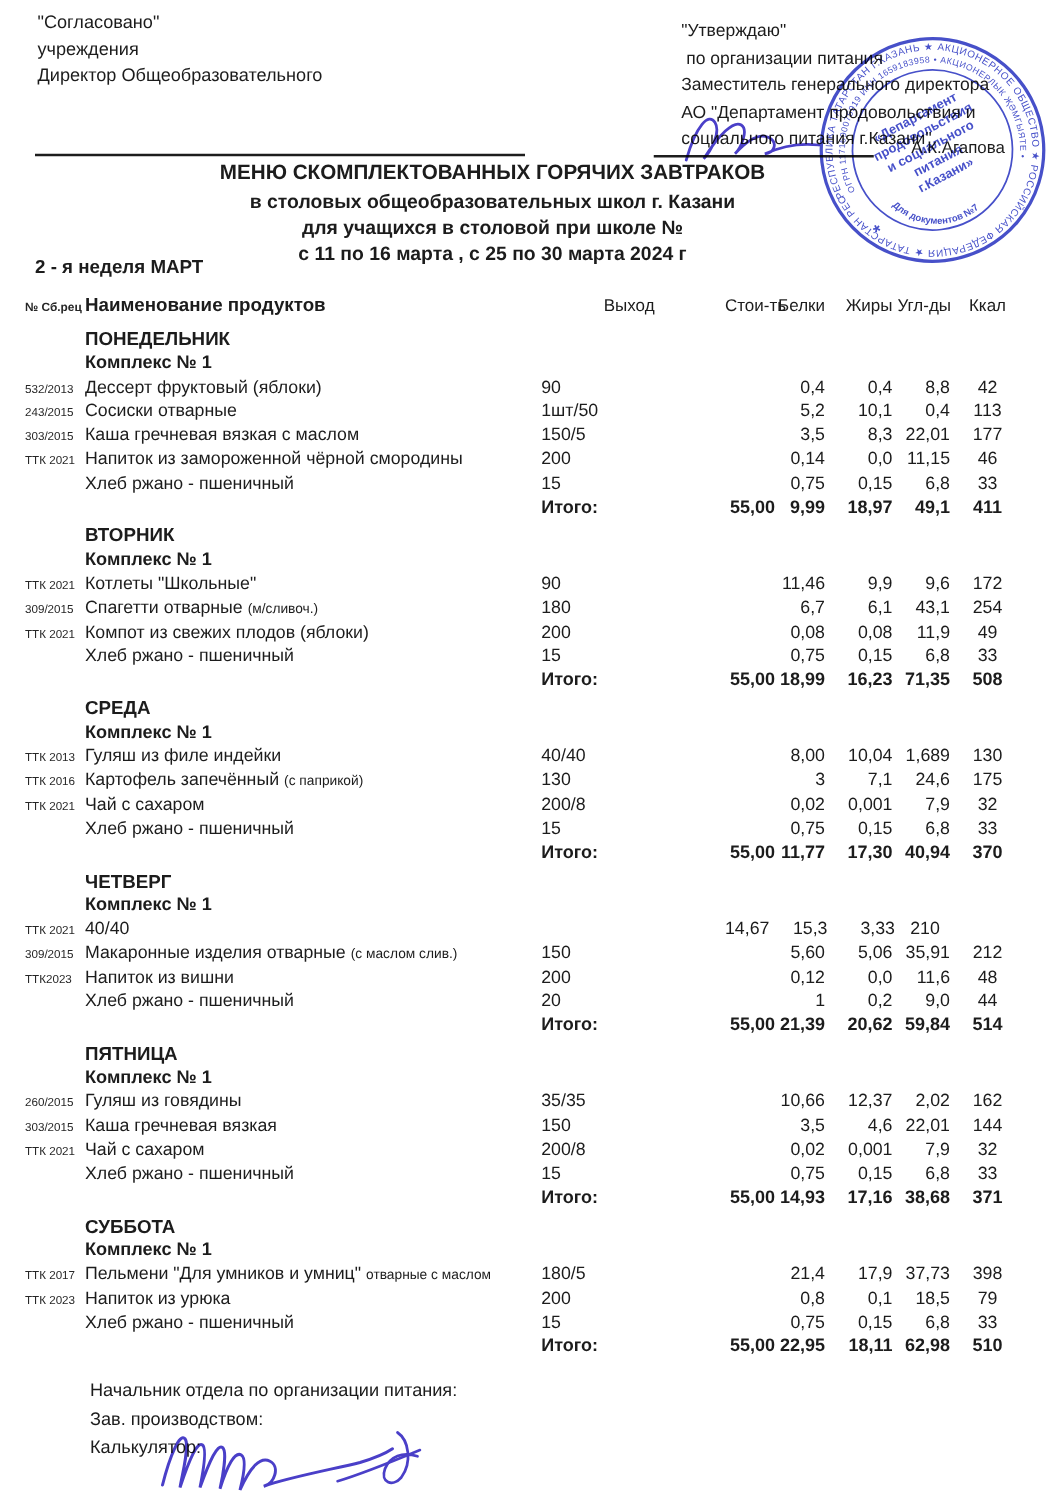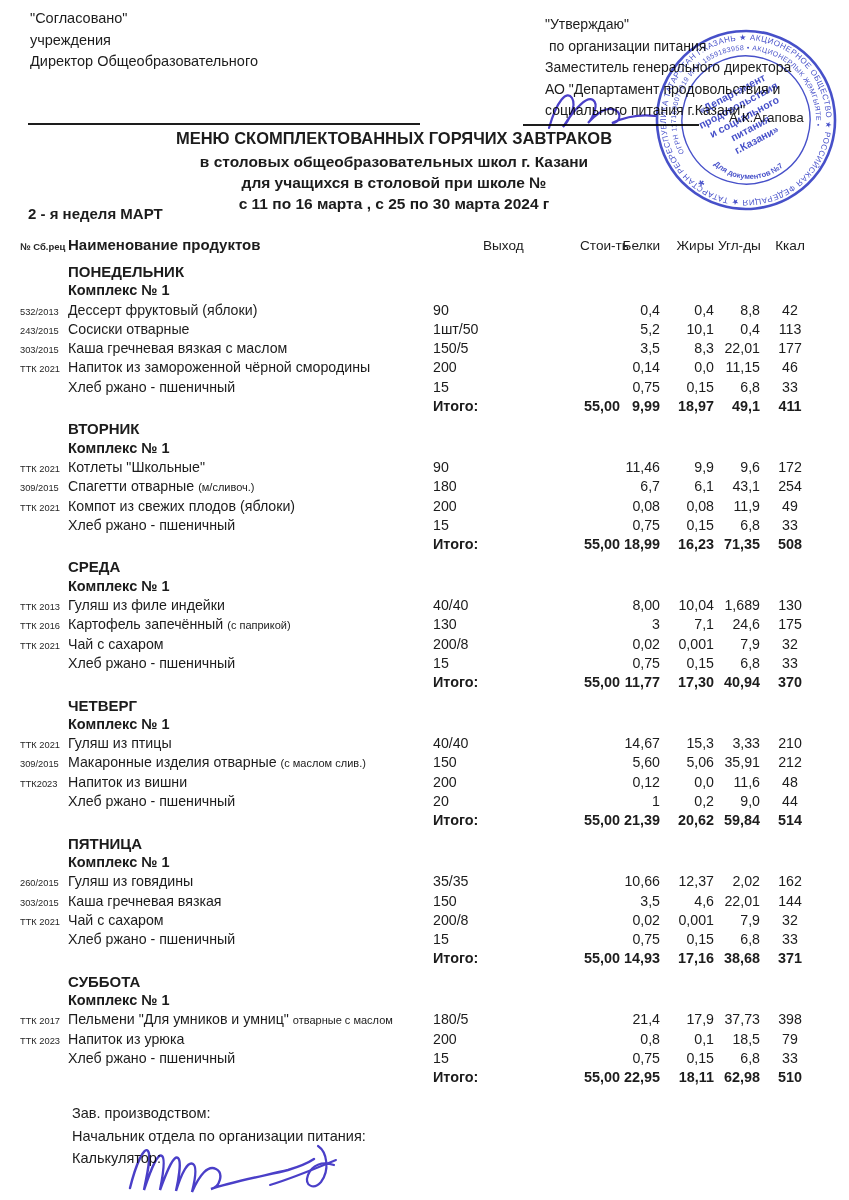--- a/index.html
+++ b/index.html
@@ -314,21 +314,20 @@
         <div class="row day">
           <span class="c-code"></span>
           <span class="c-name day-title">ЧЕТВЕРГ</span>
         </div>
         <div class="row complex">
           <span class="c-code"></span>
           <span class="c-name complex-title">Комплекс № 1</span>
         </div>
         <div class="row item">
           <span class="c-code">ТТК 2021</span>
-          <span class="c-name"><span>Гуляш из птицы</span></span>
           <span class="c-out">40/40</span>
           <span class="c-cost"></span>
           <span class="c-p">14,67</span>
           <span class="c-f">15,3</span>
           <span class="c-c">3,33</span>
           <span class="c-k">210</span>
         </div>
         <div class="row item">
           <span class="c-code">309/2015</span>
           <span class="c-name"><span>Макаронные изделия отварные</span><span class="note">(с маслом слив.)</span></span>
@@ -472,22 +471,22 @@
           <span class="c-cost b">55,00</span>
           <span class="c-p b">22,95</span>
           <span class="c-f b">18,11</span>
           <span class="c-c b">62,98</span>
           <span class="c-k b">510</span>
         </div>
       </div>
   </div>
 
   <div class="footer">
+    <div>Начальник  отдела по организации питания:</div>
     <div>Зав. производством:</div>
-    <div>Начальник  отдела по организации питания:</div>
     <div>Калькулятор:</div>
   </div>
 
   <svg id="sig-bottom" class="sig" viewBox="0 0 230 62">
     <path d="M8 50 C 14 26, 22 8, 26 13 C 30 18, 24 40, 22 52 C 30 28, 36 15, 40 18 C 44 21, 40 42, 38 52 C 46 30, 52 17, 56 20 C 60 23, 56 44, 54 53 C 60 34, 66 23, 71 26 C 76 29, 72 46, 70 54 C 78 36, 86 27, 94 31 C 102 35, 98 49, 89 51 C 108 44, 146 37, 166 32 C 176 29, 186 25, 192 21" fill="none" stroke="#4a3fc8" stroke-width="2.4" stroke-linecap="round"></path>
     <path d="M196 8 C 205 14, 208 32, 199 44 C 192 52, 182 48, 186 37 C 190 27, 200 23, 212 27" fill="none" stroke="#4a3fc8" stroke-width="2.2" stroke-linecap="round"></path>
     <path d="M148 47 C 168 41, 190 32, 214 22" fill="none" stroke="#4a3fc8" stroke-width="2" stroke-linecap="round"></path>
   </svg>
 
 </div>

